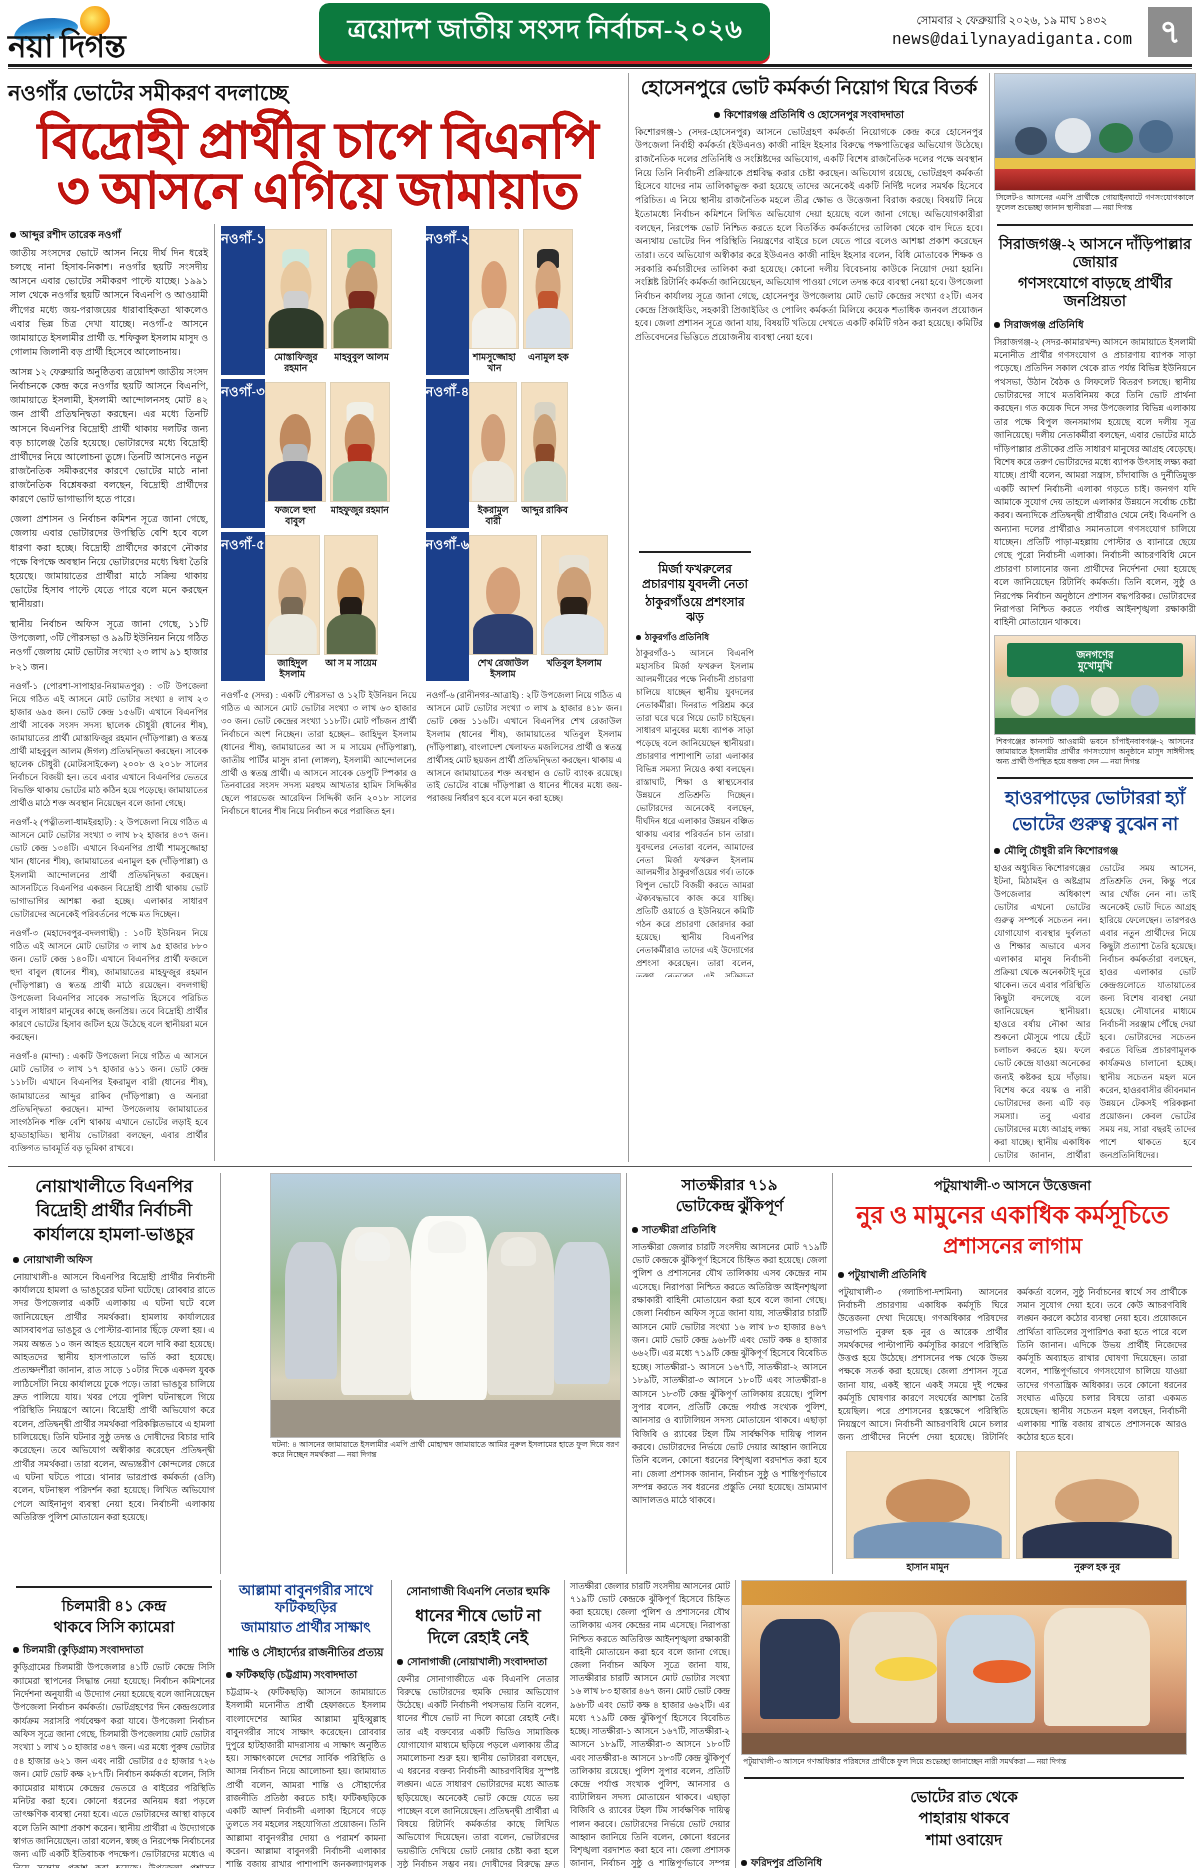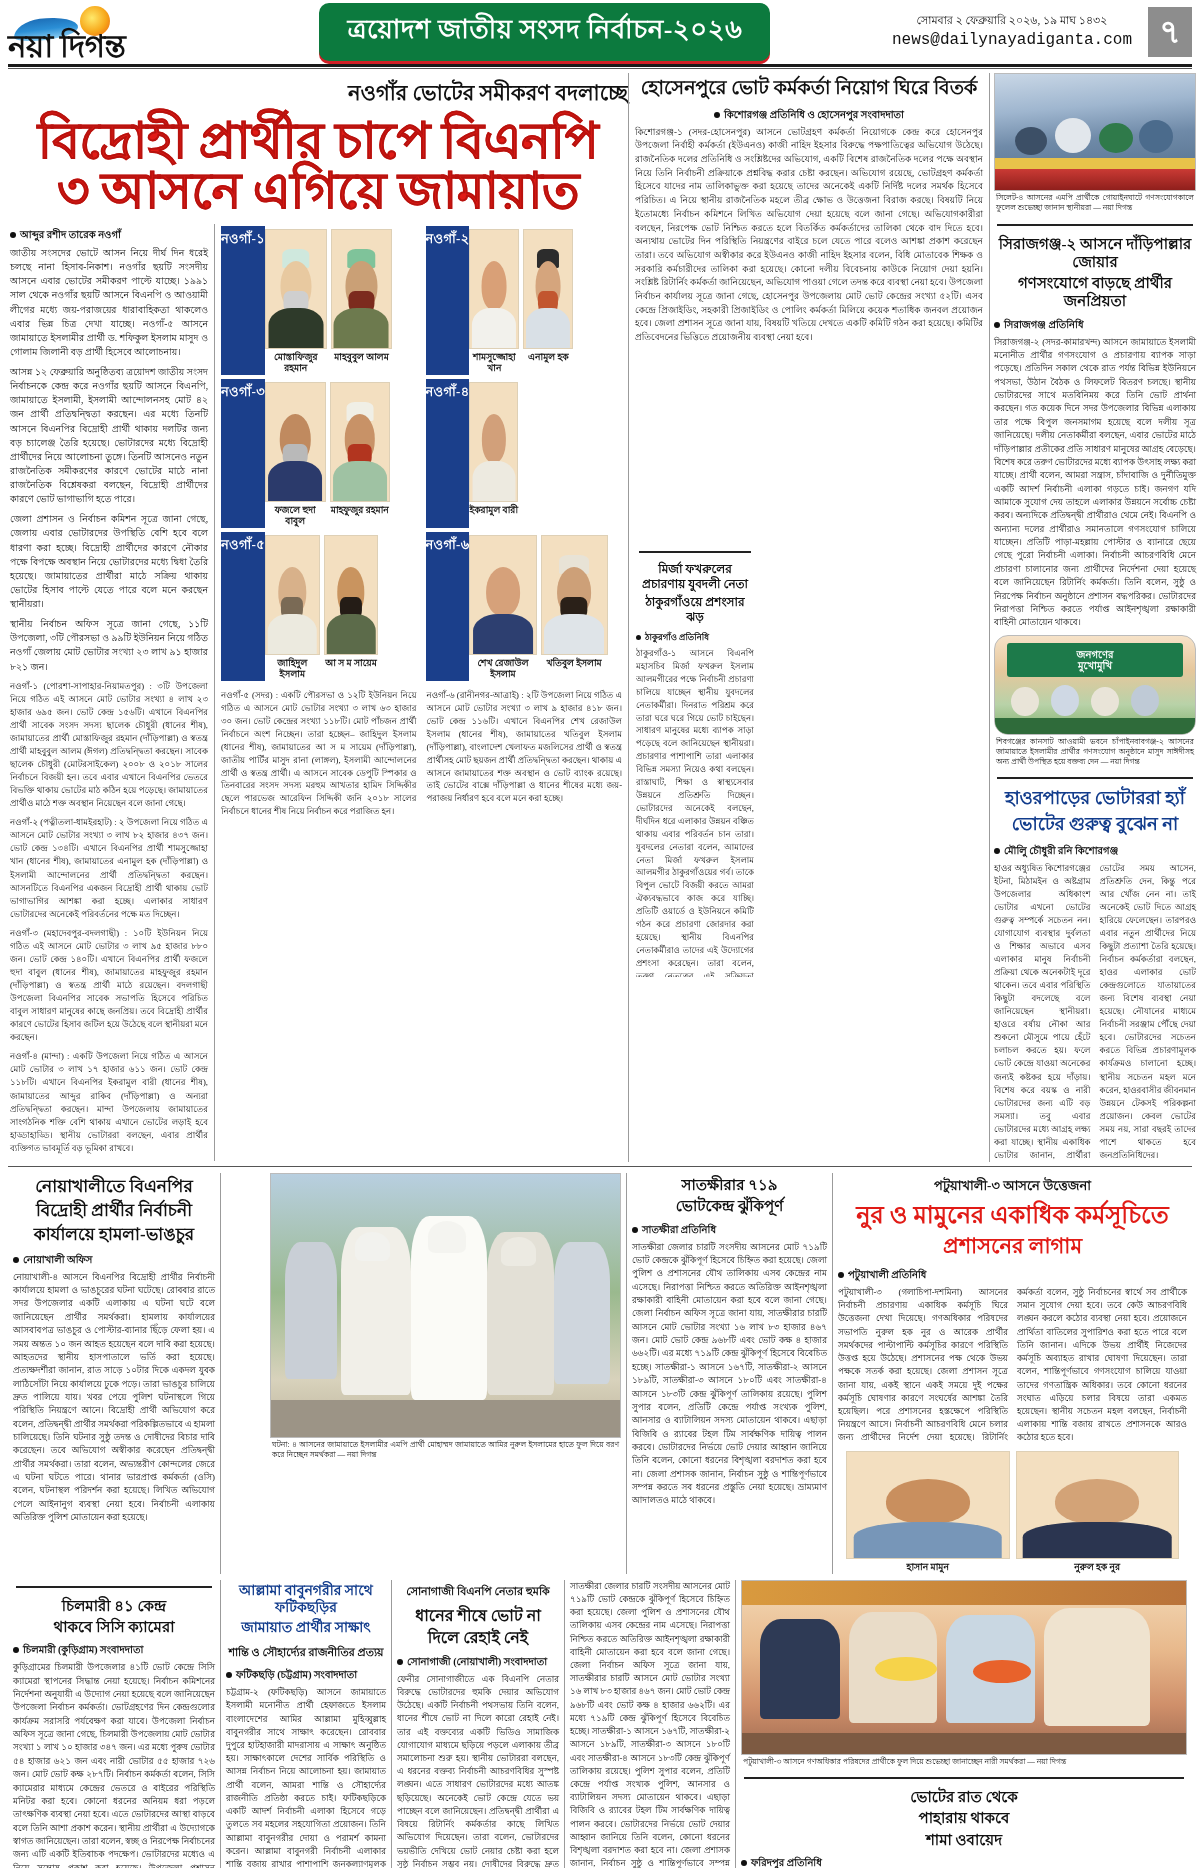--- a/index.html
+++ b/index.html
@@ -99,21 +99,21 @@
     display: flex;
     align-items: center;
     justify-content: center;
     line-height: 1;
   }
   .rule-thick { height: 3px; background: #1a1a1a; margin: 2px 8px 0 8px; }
   .rule-thin  { height: 1px; background: #555; margin: 1px 8px 4px 8px; }
   .colsep { border-left: 1px solid #9b9b9b; }
 
   .kicker {
-    text-align: right;
+    text-align: left;
     font-size: 21px;
     font-weight: bold;
     color: #111;
     padding: 4px 0 2px 0;
   }
   .mega-head {
     text-align: center;
     color: #e11b16;
     font-weight: bold;
     font-size: 50px;
@@ -278,21 +278,20 @@
     font-size: 7.6px;
     line-height: 1.35;
     padding: 2px 2px 4px 2px;
     text-align: justify;
   }
   .scene-crowd {
     background: linear-gradient(175deg,#c9d7e6 0%, #9fb6cf 30%, #6f8aa8 55%, #4e6a86 100%);
   }
   .scene-stage {
     background: linear-gradient(180deg,#f6e2c8 0%, #e6c79c 35%, #b8d2a8 70%, #7fae6b 100%);
-    border-radius: 14px;
   }
   .scene-outdoor {
     background: linear-gradient(180deg,#b8cfe0 0%, #9ab98e 45%, #d8d2bc 78%, #bdb49c 100%);
   }
   .scene-hall {
     background: linear-gradient(180deg,#f3d9b6 0%, #e8b98c 40%, #cf8f6a 72%, #9f6b52 100%);
   }
   .blob { position: absolute; border-radius: 50%; }
 
   .two-col { columns: 2; column-gap: 9px; }
@@ -431,20 +430,29 @@
             <div class="seat-cell" style="grid-column:2/3">
               <div class="seat-bar">নওগাঁ-৪</div>
               <div class="seat-photos">
                 <div class="cand">
                   <div class="cand-img">
                     <div class="head" style="background:#d2a07a"></div>
                     <div class="torso" style="background:#edeae0"></div>
                   </div>
                   <div class="cand-name">ইকরামুল বারী</div>
                 </div>
+                <div class="cand">
+                  <div class="cand-img">
+                    <div class="cap" style="background:#d8d3c4"></div>
+                    <div class="head" style="background:#caa077"></div>
+                    <div class="beard" style="background:#8d4a2a"></div>
+                    <div class="torso" style="background:#cfd8c8"></div>
+                  </div>
+                  <div class="cand-name">আব্দুর রাকিব</div>
+                </div>
               </div>
             </div>
 
             <div class="seat-cell" style="grid-column:1/2">
               <div class="seat-bar">নওগাঁ-৫</div>
               <div class="seat-photos">
                 <div class="cand">
                   <div class="cand-img">
                     <div class="head" style="background:#d8b18a"></div>
                     <div class="beard" style="background:#7a6a55"></div>

